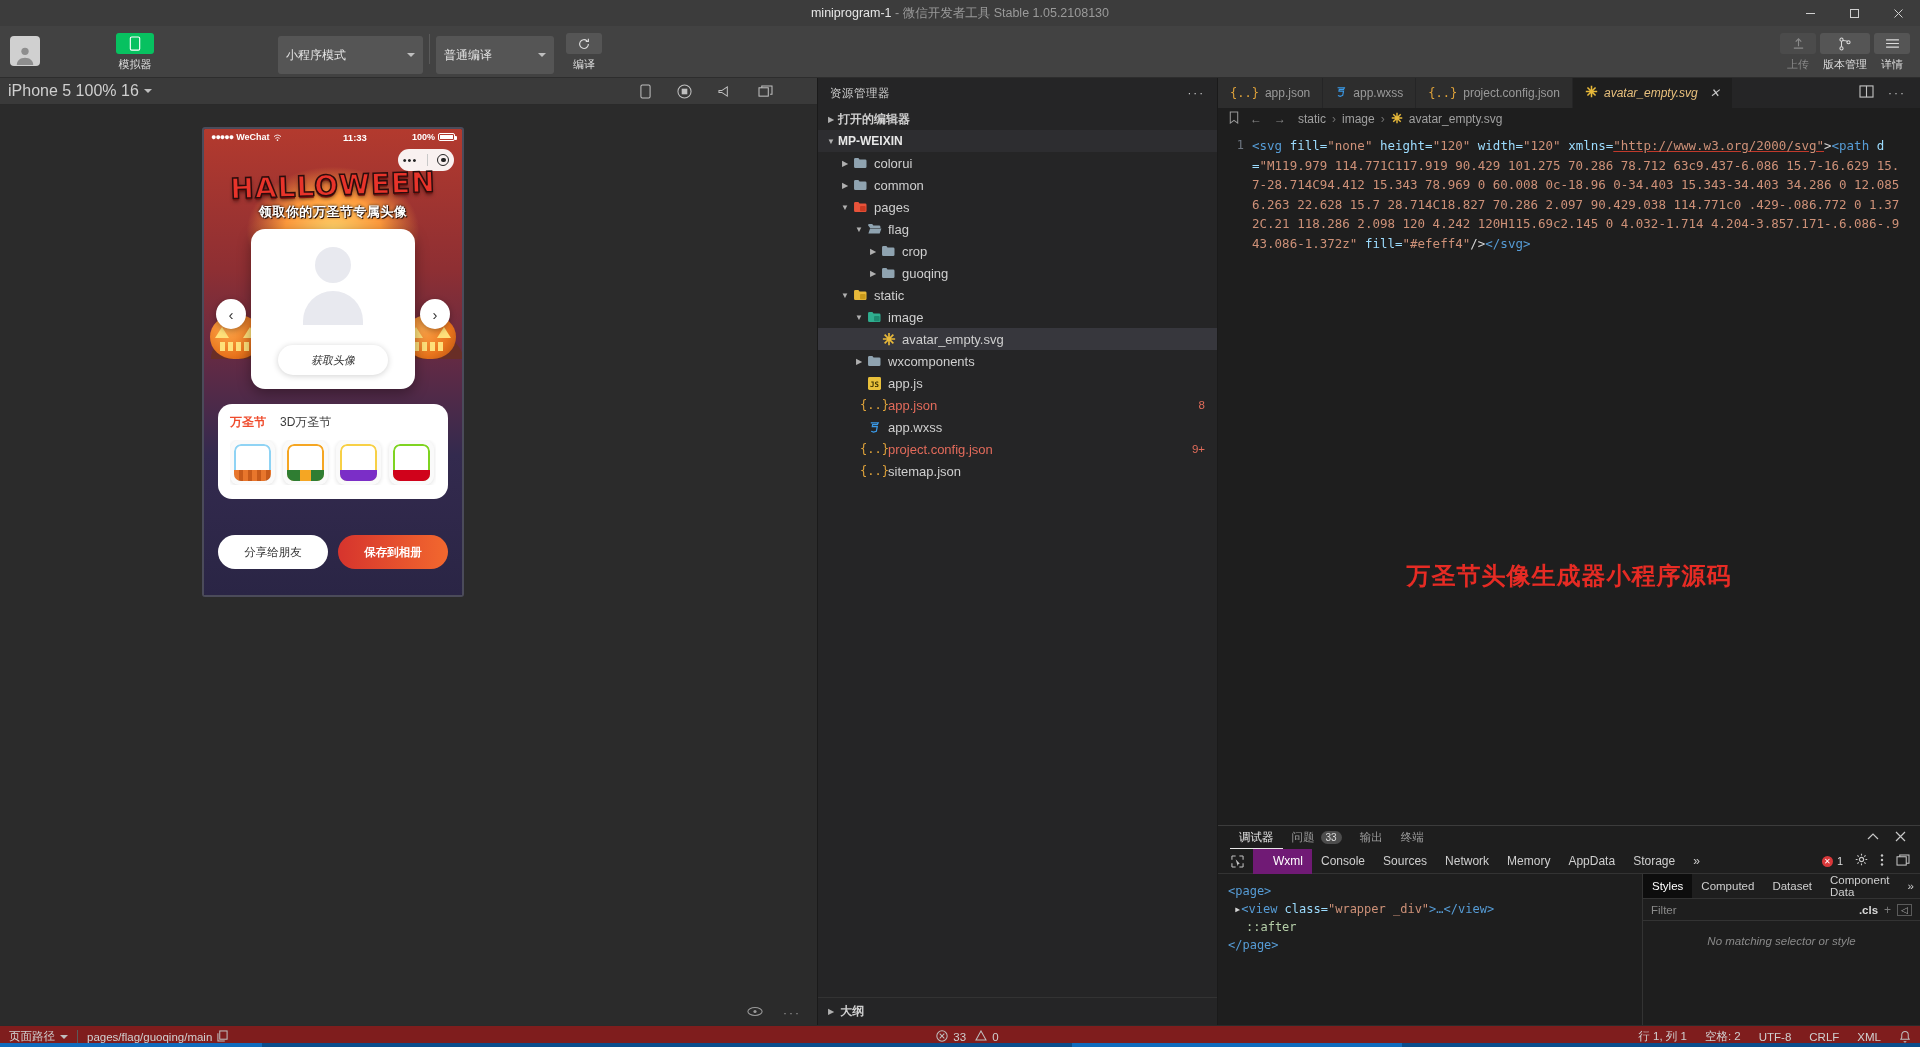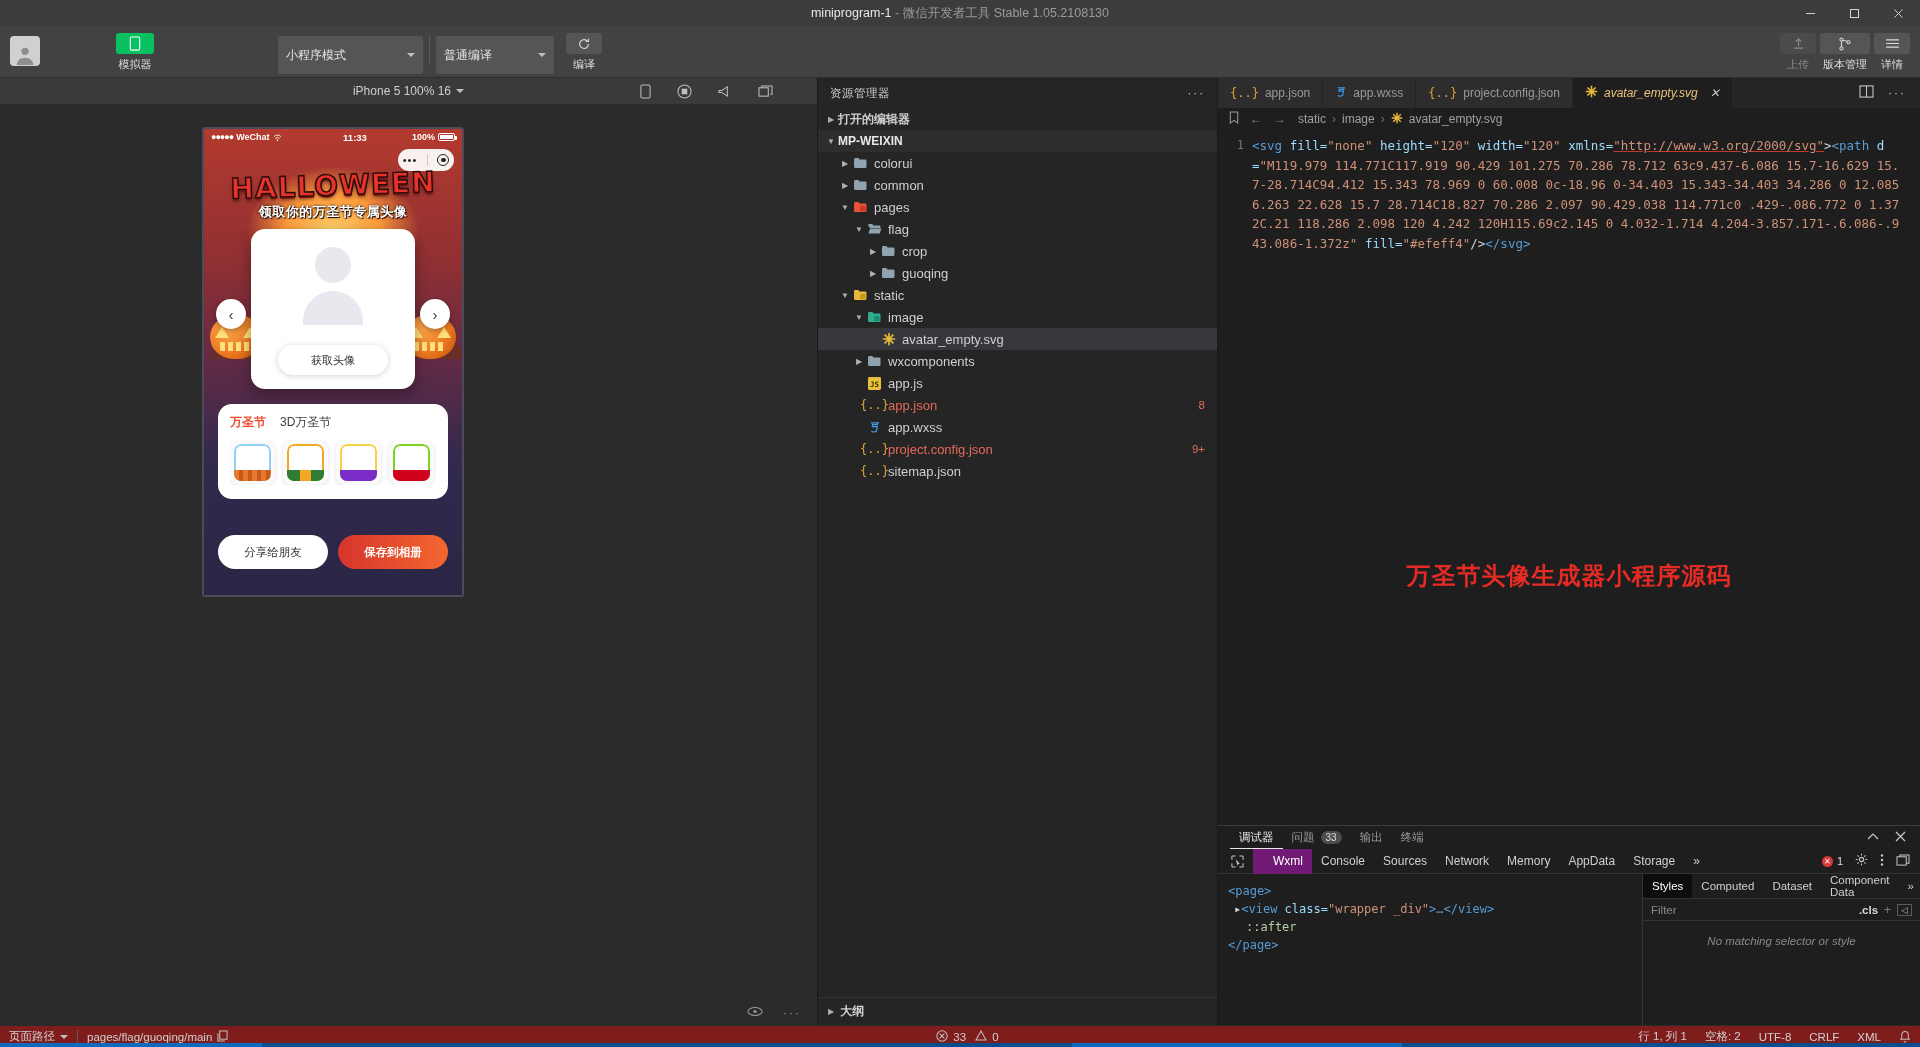--- a/index.html
+++ b/index.html
@@ -78,23 +78,22 @@
 
   #toolbar-right { position:absolute; right:8px; top:0; display:flex; }
 
   
   #main { display:flex; height:calc(1047px - 26px - 52px - 22px); }
 
   
   #sim-pane { width:818px; background:#2b2b2b; display:flex; flex-direction:column; border-right:1px solid #1a1a1a;}
   #sim-top {
     height:27px; background:#3a3a3a; display:flex; align-items:center;
-    padding:0 8px; font-size:12px; color:#cfcfcf; position:relative;
+    padding:0 8px; font-size:16px; color:#cfcfcf; position:relative;
     border-bottom:1px solid #2a2a2a;
-    justify-content:center;
   }
   #sim-device { display:flex; align-items:center; gap:5px;}
   #sim-icons { position:absolute; left:640px; display:flex; gap:26px; align-items:center;}
   .sim-ic { color:#c0c0c0; display:flex; align-items:center; }
   #sim-body { flex:1; background:#2b2b2b; position:relative; }
 
   
   #phone {
     position:absolute; left:202px; top:22px; width:262px; height:470px;
     background:#101018; border:2px solid #4b4b5a; border-radius:3px; overflow:hidden;
@@ -167,21 +166,21 @@
     position:absolute; left:50%; transform:translateX(-50%); top:18px;
     width:72px; height:78px;
   }
   #avatar-ph .head{position:absolute;left:50%;transform:translateX(-50%);top:0;width:36px;height:36px;border-radius:50%;background:#e8e9ef;}
   #avatar-ph .body{position:absolute;left:50%;transform:translateX(-50%);bottom:0;width:60px;height:34px;border-radius:30px 30px 0 0;background:#e8e9ef;}
   #get-avatar-btn {
     position:absolute; left:50%; transform:translateX(-50%); bottom:14px;
     width:110px; height:30px; border-radius:15px; background:#fff;
     box-shadow:0 1px 6px rgba(0,0,0,.18);
     display:flex; align-items:center; justify-content:center;
-    font-size:11px; color:#333;
+    font-size:11px; color:#333;font-style:italic;
   }
   .arrow-btn {
     position:absolute; top:170px; width:30px; height:30px; border-radius:50%;
     background:#fff; display:flex; align-items:center; justify-content:center;
     box-shadow:0 2px 6px rgba(0,0,0,.3); font-size:15px; color:#333;
   }
   .arrow-btn.left{left:12px;} .arrow-btn.right{right:12px;}
 
   #tmpl-card {
     position:absolute; left:14px; right:14px; top:275px; height:95px;

